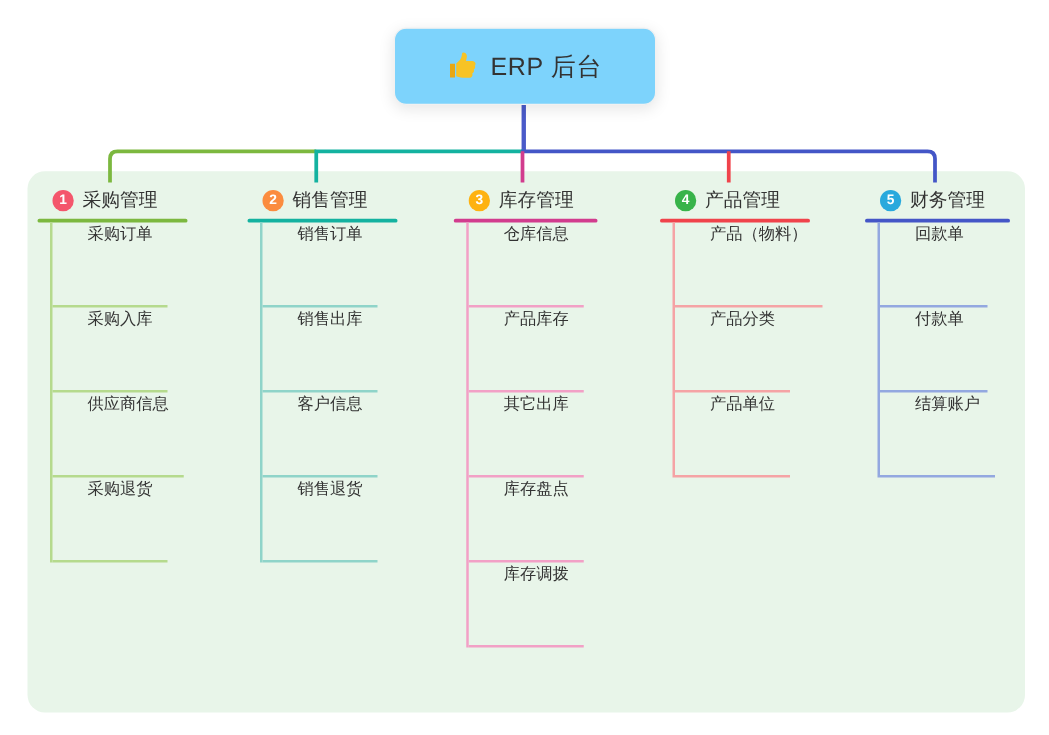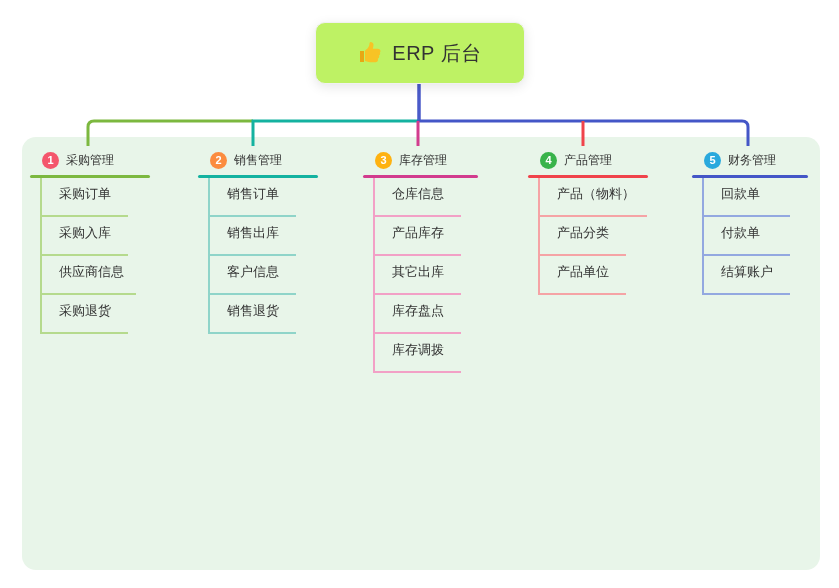--- a/index.html
+++ b/index.html
@@ -6,21 +6,21 @@
   body {
     width:839px; height:588px; position:relative; overflow:hidden;
     font-family:"Liberation Sans","DejaVu Sans",sans-serif;
     color:#333;
   }
   .stage { position:absolute; inset:0; }
 
   
   .root-card {
     position:absolute; left:315px; top:22px; width:208px; height:60px;
-    background:#bef264; border:1px solid #f1f1f1; border-radius:10px;
+    background:#7dd3fc; border:1px solid #f1f1f1; border-radius:10px;
     box-shadow:0 3px 12px rgba(0,0,0,0.10);
     display:flex; align-items:center; justify-content:center; gap:10px;
     z-index:4; cursor:pointer;
   }
   .root-card .root-title { font-size:20px; font-weight:500; color:#333; letter-spacing:0.5px; }
   .thumb { width:24px; height:24px; display:block; }
 
   
   svg.connectors { position:absolute; left:0; top:0; z-index:2; pointer-events:none; }
 
@@ -40,31 +40,31 @@
 
   .branch-title-row {
     height:30px; display:flex; align-items:center; gap:7px;
     padding-left:12px; cursor:pointer;
   }
   .badge {
     width:17px; height:17px; border-radius:50%; flex:0 0 auto;
     background:var(--badge,#999); color:#fff; font-size:11px; font-weight:bold;
     display:flex; align-items:center; justify-content:center; line-height:1;
   }
-  .branch-title { font-size:12px; font-weight:500; color:#333; white-space:nowrap; }
+  .branch-title { font-size:15px; font-weight:500; color:#333; white-space:nowrap; }
   .title-underline { height:3px; background:var(--c,#999); border-radius:2px; }
 
   .children {
     margin-left:10px; border-left:2px solid var(--cl,#ccc);
   }
   .child {
-    height:39px; width:max-content; min-width:86px;
-    padding:0 12px 0 17px; box-sizing:border-box;
+    height:68px; width:max-content; min-width:86px;
+    padding:0 12px 0 28px; box-sizing:border-box;
     border-bottom:2px solid var(--cl,#ccc);
-    display:flex; align-items:center; cursor:pointer;
+    display:flex; align-items:flex-start; cursor:pointer;
   }
   .child span {
     font-size:13px; color:#333; margin-bottom:6px; white-space:nowrap;
   }
 </style>
 </head>
 <body>
 
 <div class="stage">
 

